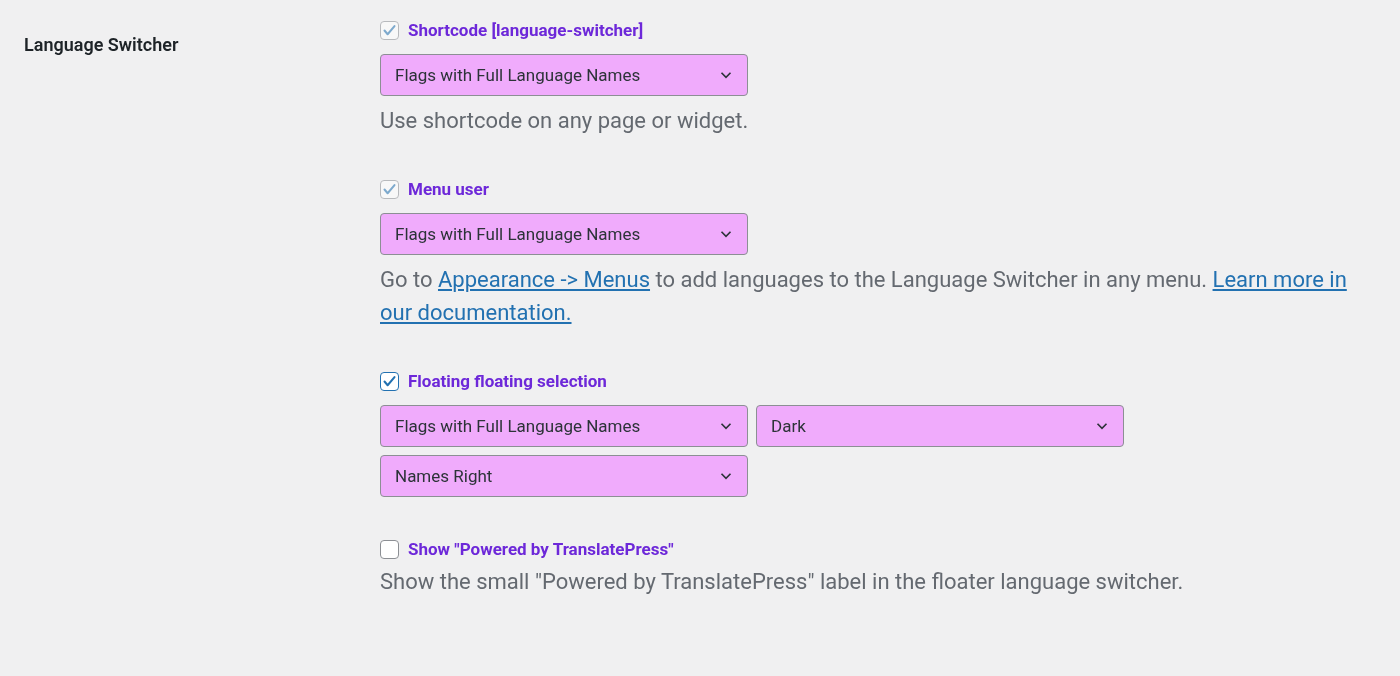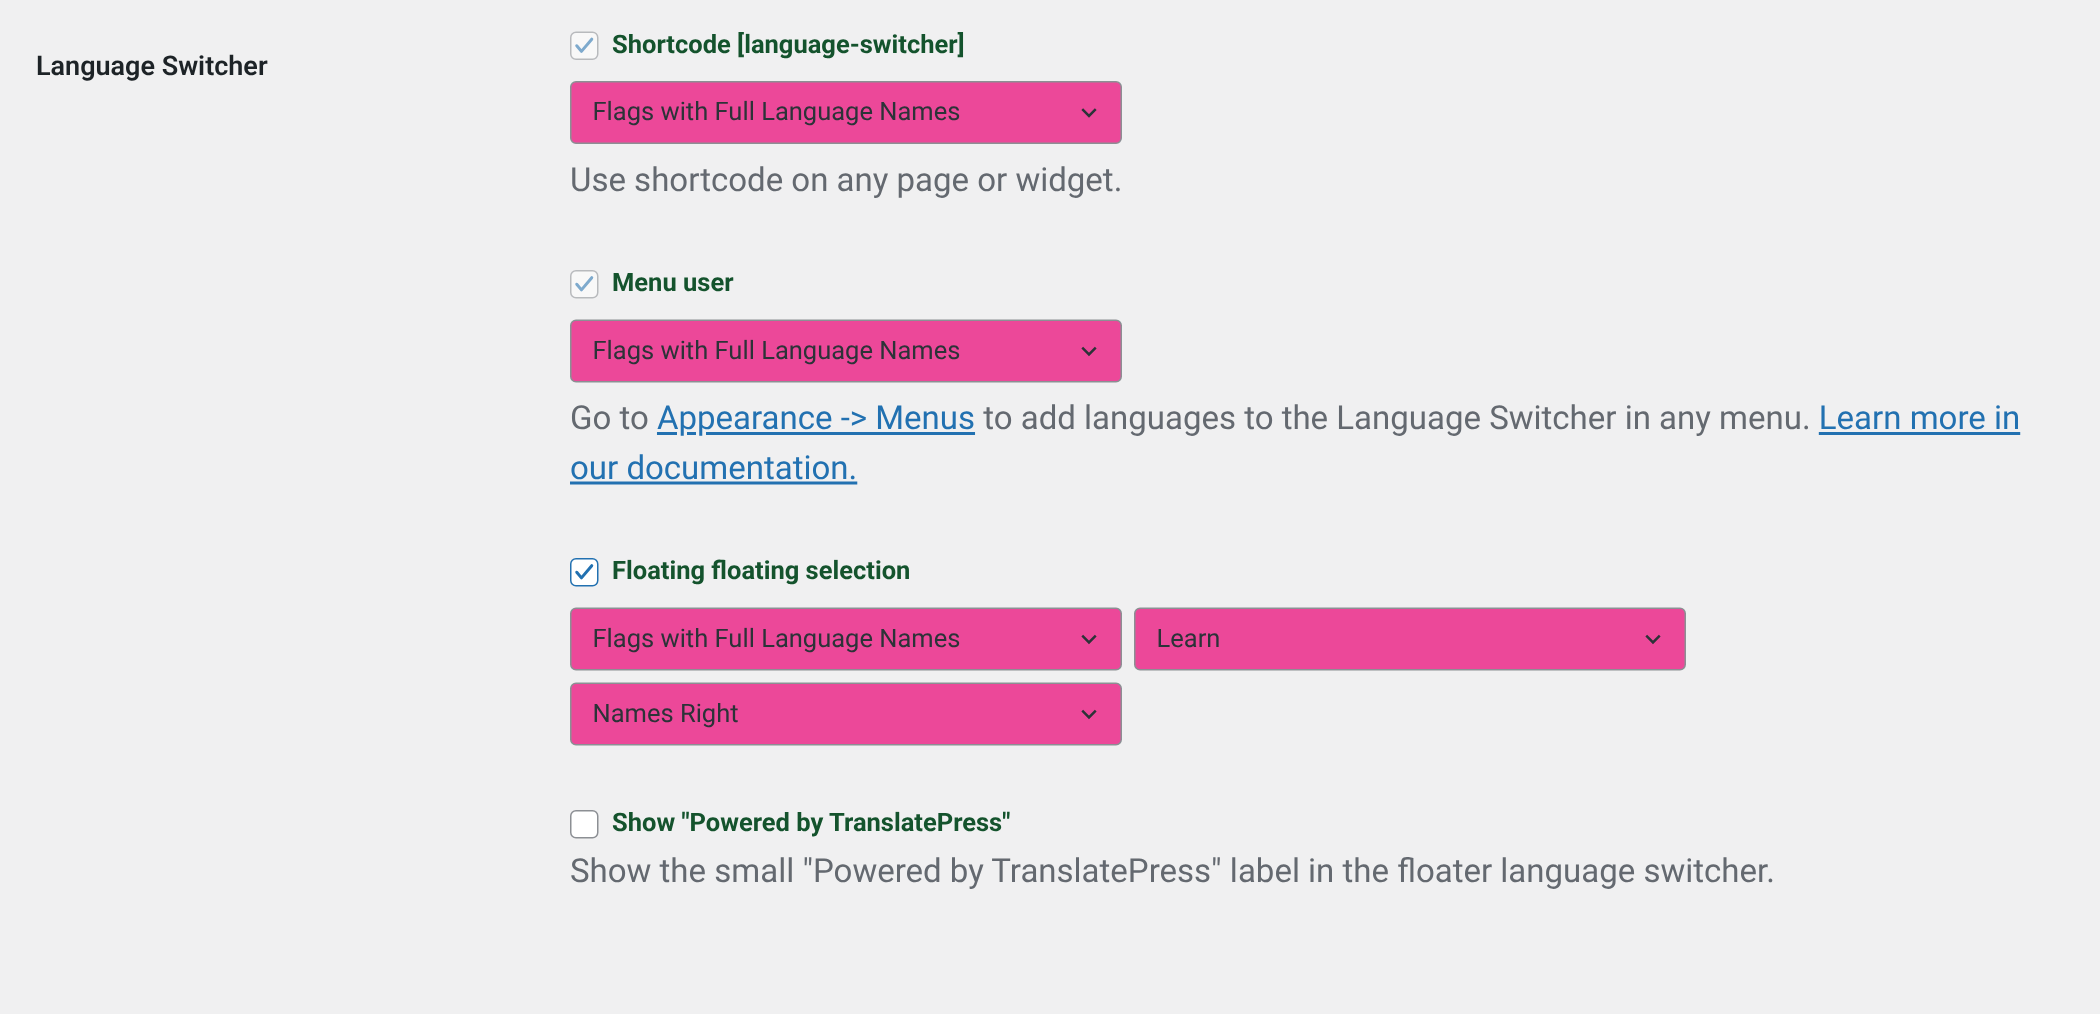--- a/index.html
+++ b/index.html
@@ -54,30 +54,30 @@
     cursor: pointer;
   }
   .chk.disabled { opacity: 0.55; cursor: default; }
   .chk.active {
     border-color: #2271b1;
   }
   .chk svg { display:block; }
   .chk-label {
     font-weight: 700;
     font-size: 17px;
-    color: #14532d;
+    color: #6d28d9;
   }
   .select-row {
     display: flex;
     gap: 8px;
     flex-wrap: wrap;
     margin-bottom: 8px;
   }
   .select {
-    background: #ec4899;
+    background: #f0abfc;
     border: 1px solid #8c8f94;
     border-radius: 4px;
     height: 42px;
     width: 368px;
     display: flex;
     align-items: center;
     justify-content: space-between;
     padding: 0 12px 0 14px;
     font-size: 17px;
     color: #2c3338;
@@ -161,21 +161,21 @@
         <span class="chk-label">Floating floating selection</span>
       </div>
       <div class="select-row">
         <div class="select">
           <span class="val">Flags with Full Language Names</span>
           <svg class="chevron" viewBox="0 0 24 24" fill="none" stroke="#2c3338" stroke-width="2.2">
               <polyline points="6 9 12 15 18 9"></polyline>
             </svg>
         </div>
         <div class="select">
-          <span class="val">Learn</span>
+          <span class="val">Dark</span>
           <svg class="chevron" viewBox="0 0 24 24" fill="none" stroke="#2c3338" stroke-width="2.2">
               <polyline points="6 9 12 15 18 9"></polyline>
             </svg>
         </div>
       </div>
       <div class="select-row">
         <div class="select">
           <span class="val">Names Right</span>
           <svg class="chevron" viewBox="0 0 24 24" fill="none" stroke="#2c3338" stroke-width="2.2">
               <polyline points="6 9 12 15 18 9"></polyline>

